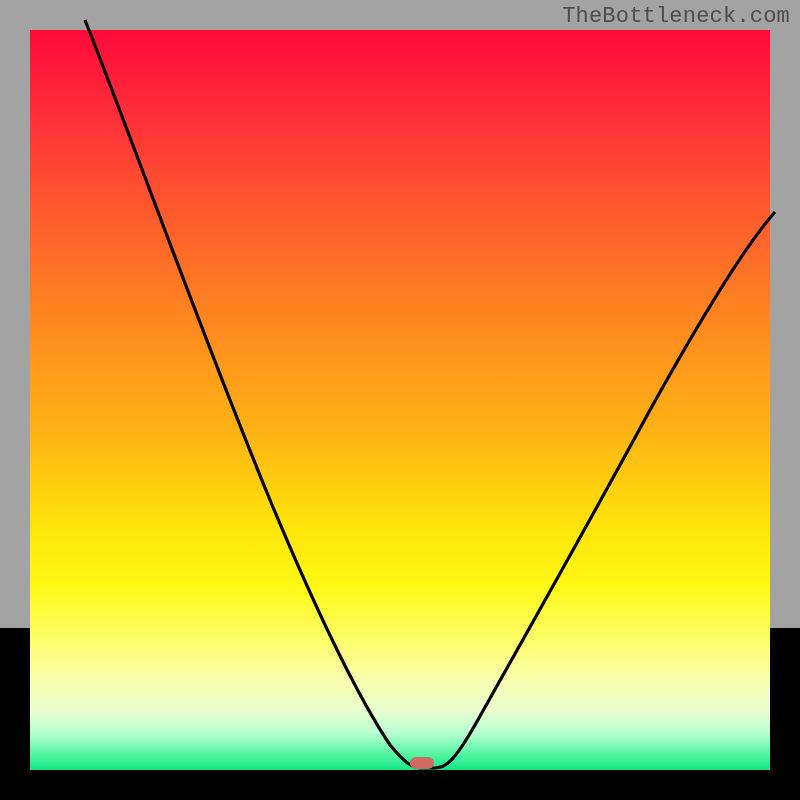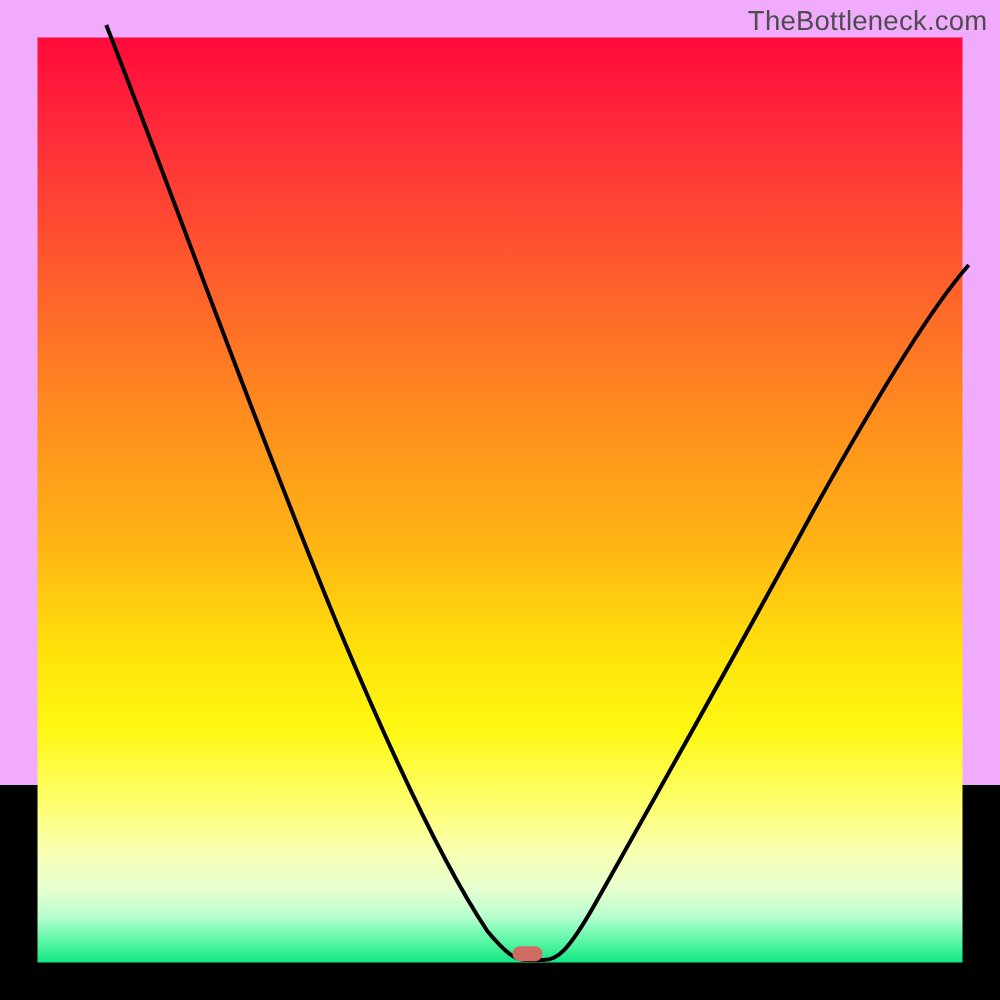--- a/index.html
+++ b/index.html
@@ -8,21 +8,22 @@
     width: 800px;
     height: 800px;
     overflow: hidden;
     background: #000;
     font-family: Arial, Helvetica, sans-serif;
   }
   .frame {
     position: relative;
     width: 800px;
     height: 628px;
-    background: #f0abfc;
+    background: #a3a3a3;
+    font-family: Liberation Mono, monospace;
   }
   .plot-area {
     position: absolute;
     left: 30px;
     top: 30px;
     width: 740px;
     height: 740px;
     background: linear-gradient(to bottom,
       #ff0a3a 0%,
       #ff2a3a 10%,

